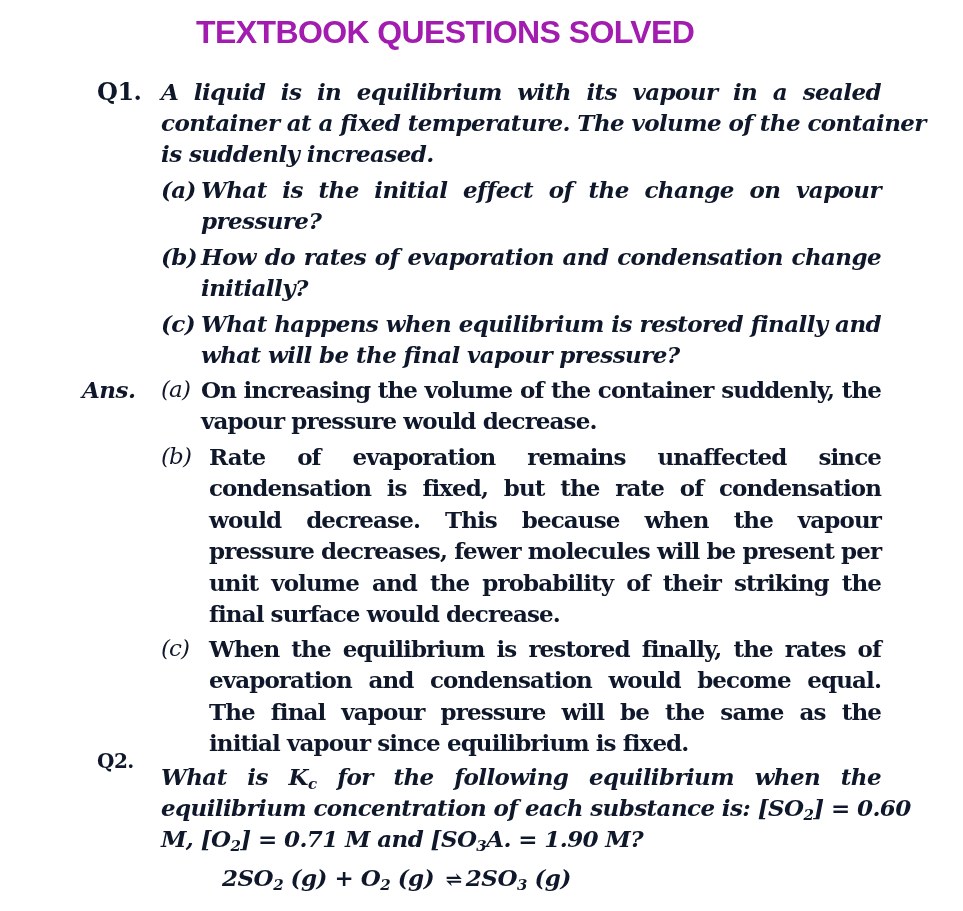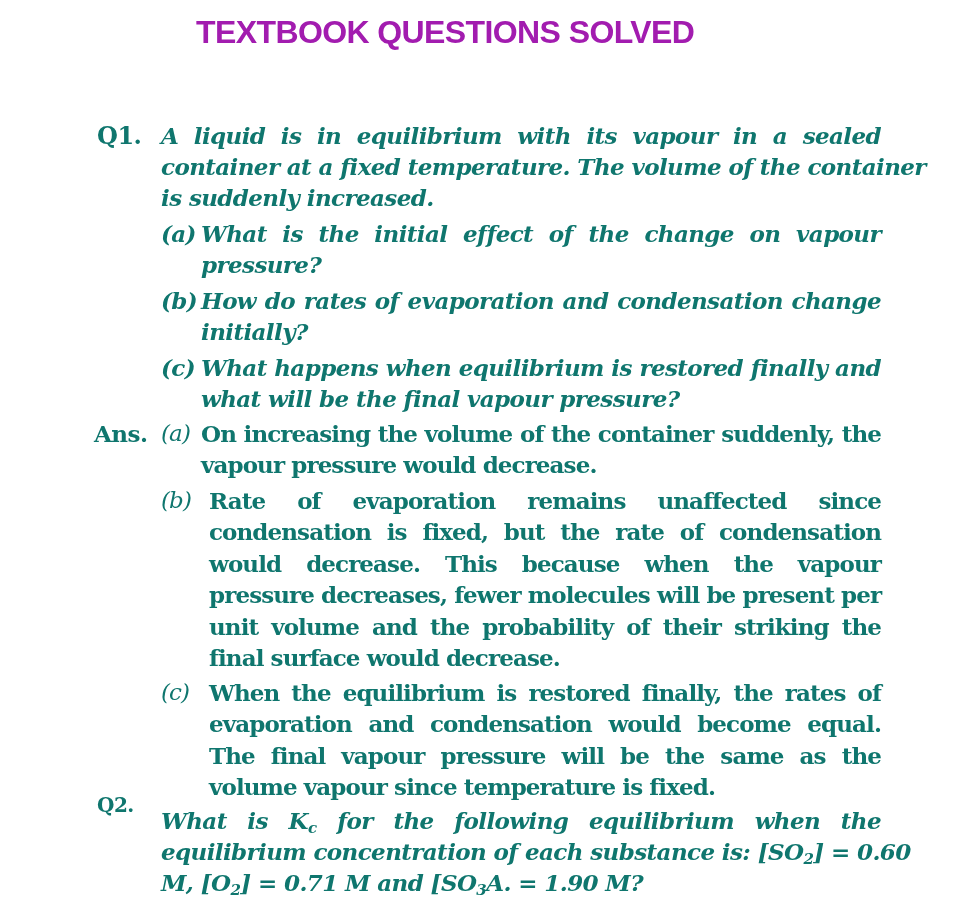--- a/index.html
+++ b/index.html
@@ -4,21 +4,21 @@
 <style>
   html, body { margin: 0; padding: 0; background: #ffffff; }
   body { width: 963px; height: 911px; position: relative; overflow: hidden; color: #111; }
   .title {
     position: absolute; left: 196px; top: 14px; width: 580px;
     font-family: "Liberation Sans", sans-serif; font-weight: bold;
     font-size: 32px; letter-spacing: -0.6px; color: #a21caf;
   }
   .line {
     position: absolute; font-family: "DejaVu Serif", serif;
-    font-size: 23px; line-height: 31px; white-space: nowrap; color: #0f766e; margin-top: 44px;
+    font-size: 23px; line-height: 31px; white-space: nowrap; color: #0f172a;
   }
   .q { font-style: italic; font-weight: bold; letter-spacing: -0.6px; }
   .a { font-weight: bold; letter-spacing: -0.9px; }
   .lbl { font-weight: bold; font-style: normal; letter-spacing: -0.5px; }
   .just { text-align: justify; text-align-last: justify; }
   sub { font-size: 15px; vertical-align: -4px; line-height: 0; }
   .eq { font-style: italic; font-weight: bold; letter-spacing: -0.5px; }
   .arrow { font-style: normal; font-size: 20px; margin: 0 4px; }
 </style>
 </head>
@@ -39,38 +39,38 @@
   <div class="line q" style="left:161px; top:241px;">(b)</div>
   <div class="line q just" style="left:201px; top:241px; width:680px;">How do rates of evaporation and condensation change</div>
   <div class="line q" style="left:201px; top:272px;">initially?</div>
 
   <div class="line q" style="left:161px; top:308px;">(c)</div>
   <div class="line q just" style="left:201px; top:308px; width:680px;">What happens when equilibrium is restored finally and</div>
   <div class="line q" style="left:201px; top:339px;">what will be the final vapour pressure?</div>
 </div>
 
 <div>
-  <div class="line lbl" style="left:94px; top:374px;">Ans.</div>
+  <div class="line lbl" style="left:82px; top:374px;font-style:italic;">Ans.</div>
   <div class="line a" style="left:161px; top:374px; font-style:italic; font-weight:normal;">(a)</div>
   <div class="line a just" style="left:201px; top:374px; width:680px;">On increasing the volume of the container suddenly, the</div>
   <div class="line a" style="left:201px; top:405px;">vapour pressure would decrease.</div>
 
   <div class="line a" style="left:161px; top:441px; font-style:italic; font-weight:normal;">(b)</div>
   <div class="line a just" style="left:209px; top:441px; width:672px;">Rate of evaporation remains unaffected since</div>
   <div class="line a just" style="left:209px; top:472px; width:672px;">condensation is fixed, but the rate of condensation</div>
   <div class="line a just" style="left:209px; top:504px; width:672px;">would decrease. This because when the vapour</div>
   <div class="line a just" style="left:209px; top:535px; width:672px;">pressure decreases, fewer molecules will be present per</div>
   <div class="line a just" style="left:209px; top:567px; width:672px;">unit volume and the probability of their striking the</div>
   <div class="line a" style="left:209px; top:598px;">final surface would decrease.</div>
 
   <div class="line a" style="left:161px; top:633px; font-style:italic; font-weight:normal;">(c)</div>
   <div class="line a just" style="left:209px; top:633px; width:672px;">When the equilibrium is restored finally, the rates of</div>
   <div class="line a just" style="left:209px; top:664px; width:672px;">evaporation and condensation would become equal.</div>
   <div class="line a just" style="left:209px; top:696px; width:672px;">The final vapour pressure will be the same as the</div>
-  <div class="line a" style="left:209px; top:727px;">volume vapour since temperature is fixed.</div>
+  <div class="line a" style="left:209px; top:727px;">initial vapour since equilibrium is fixed.</div>
 </div>
 
 <div>
   <div class="line lbl" style="left:97px; top:746px; font-size:20px;">Q2.</div>
   <div class="line q just" style="left:161px; top:761px; width:720px;"><span>What is K</span><sub>c</sub><span> for the following equilibrium when the</span></div>
   <div class="line q just" style="left:161px; top:792px; width:720px;"><span>equilibrium concentration of each substance is: [SO</span><sub>2</sub><span>] = 0.60</span></div>
   <div class="line q" style="left:161px; top:823px;"><span>M, [O</span><sub>2</sub><span>] = 0.71 M and [SO</span><sub>3</sub><span>A. = 1.90 M?</span></div>
 
   <div class="line eq" style="left:222px; top:862px;">
     <span>2SO</span><sub>2</sub><span> (g) + O</span><sub>2</sub><span> (g)</span>

